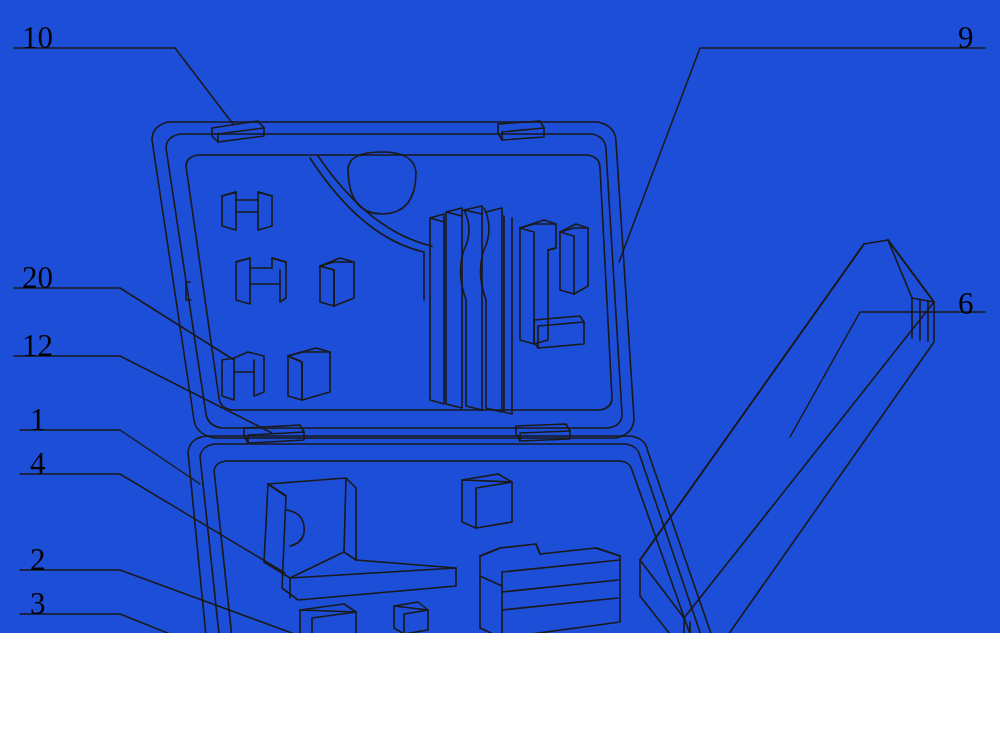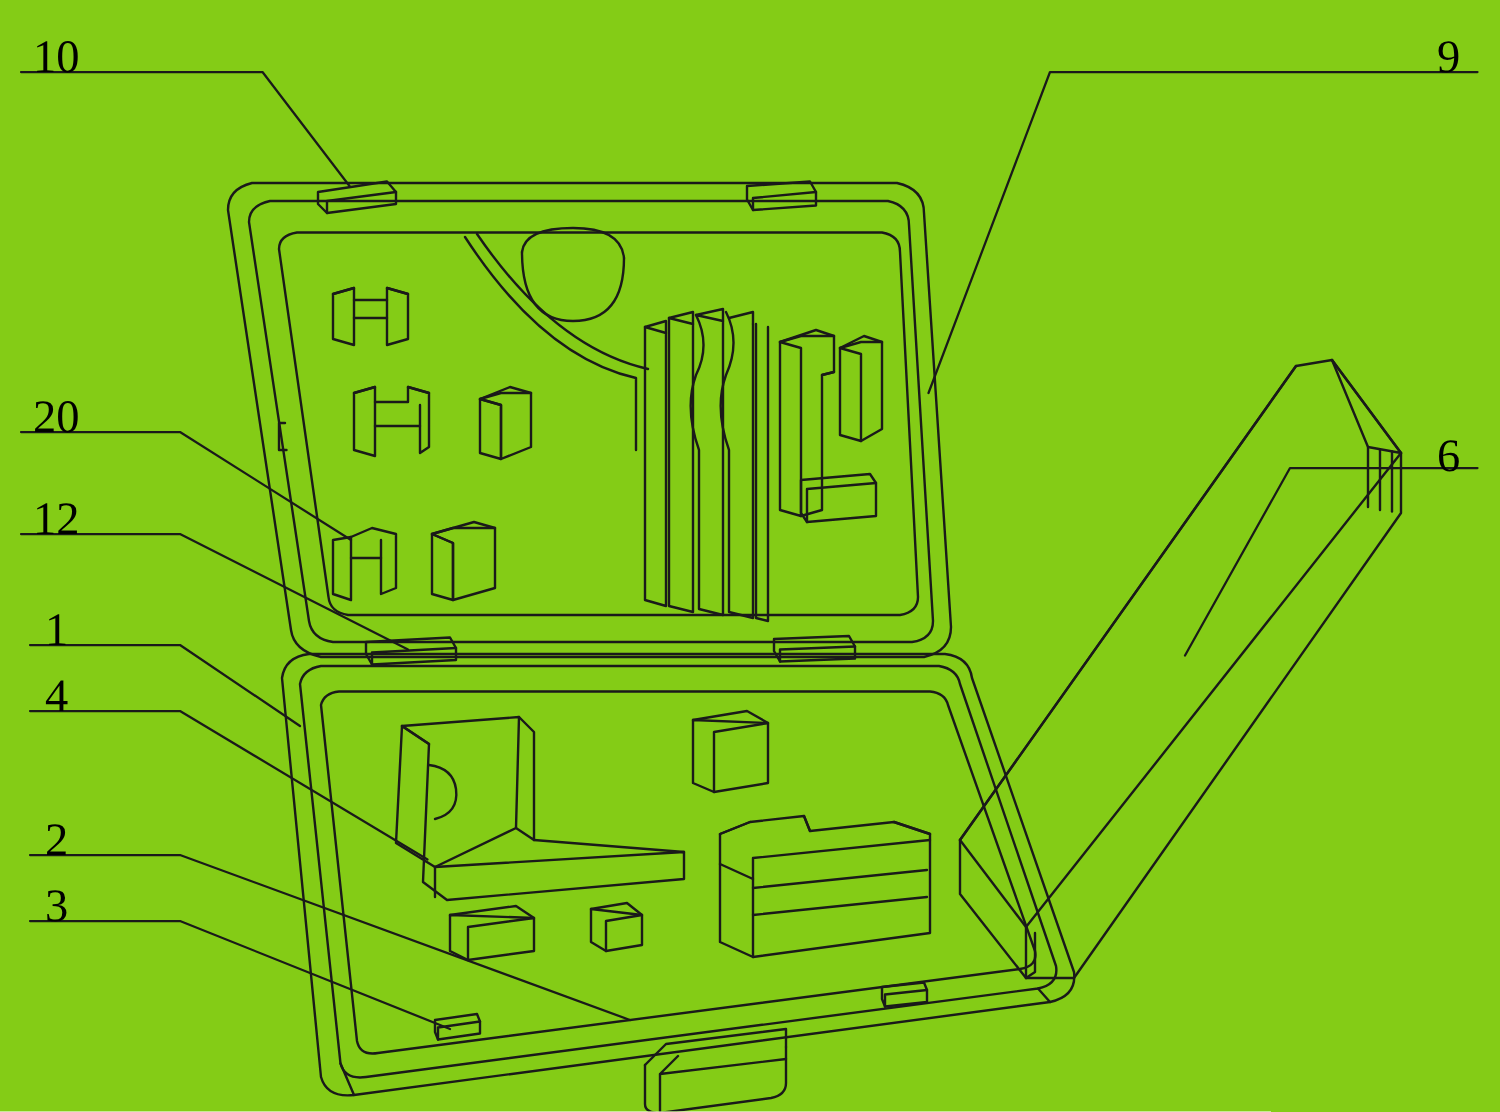--- a/index.html
+++ b/index.html
@@ -3,22 +3,22 @@
 <meta charset="utf-8">
 <style>
   html, body {
     margin: 0;
     padding: 0;
     background: #ffffff;
   }
   #page {
     position: relative;
     width: 1000px;
-    height: 741px;
-    background: #84cc16;
+    height: 633px;
+    background: #1d4ed8;
     overflow: hidden;
     font-family: "Liberation Serif", serif;
   }
   #figure-svg {
     position: absolute;
     left: 0;
     top: 0;
     width: 1000px;
     height: 741px;
   }

